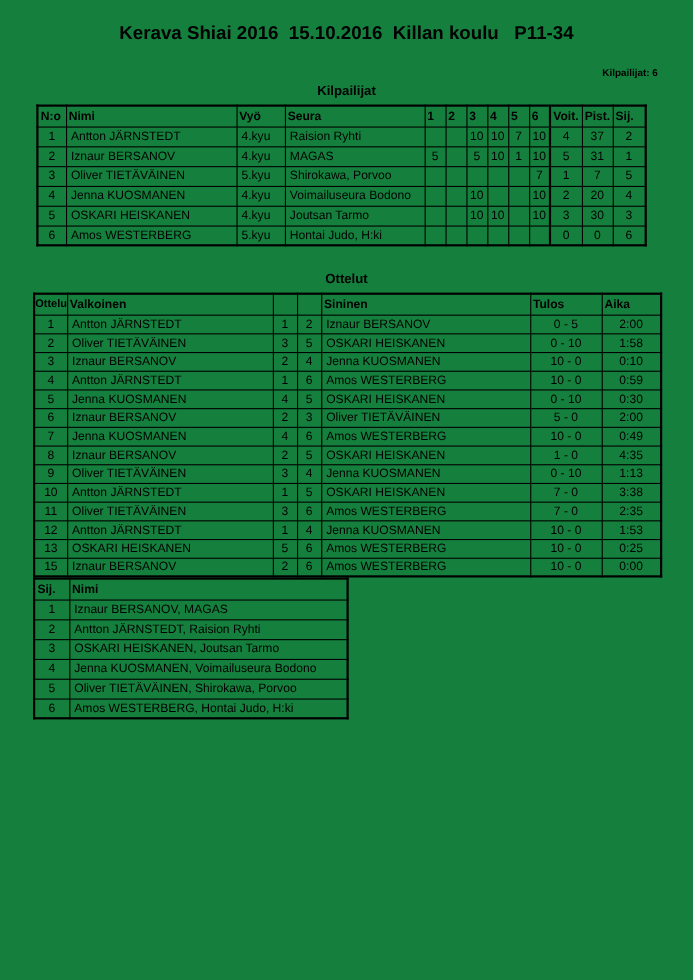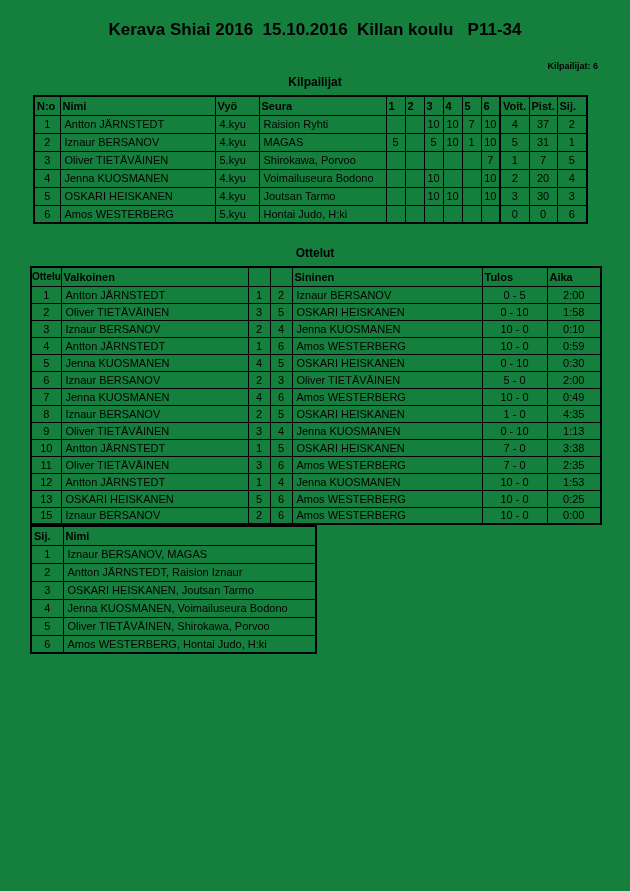--- a/index.html
+++ b/index.html
@@ -366,21 +366,21 @@
         <th>Nimi</th>
       </tr>
     </thead>
     <tbody>
         <tr>
           <td class="c-rank">1</td>
           <td class="c-name">Iznaur BERSANOV, MAGAS</td>
         </tr>
         <tr>
           <td class="c-rank">2</td>
-          <td class="c-name">Antton JÄRNSTEDT, Raision Iznaur</td>
+          <td class="c-name">Antton JÄRNSTEDT, Raision Ryhti</td>
         </tr>
         <tr>
           <td class="c-rank">3</td>
           <td class="c-name">OSKARI HEISKANEN, Joutsan Tarmo</td>
         </tr>
         <tr>
           <td class="c-rank">4</td>
           <td class="c-name">Jenna KUOSMANEN, Voimailuseura Bodono</td>
         </tr>
         <tr>

